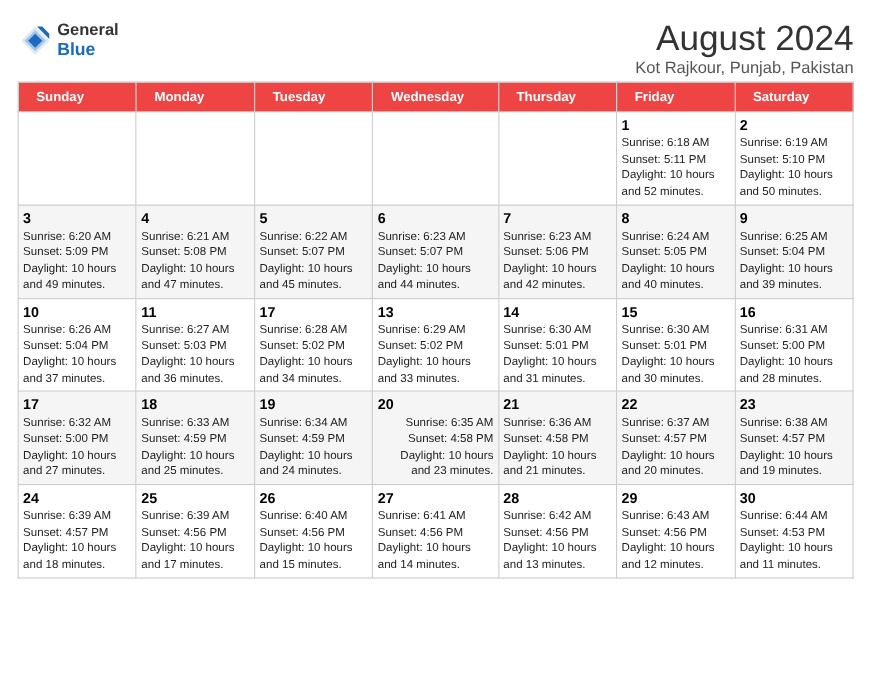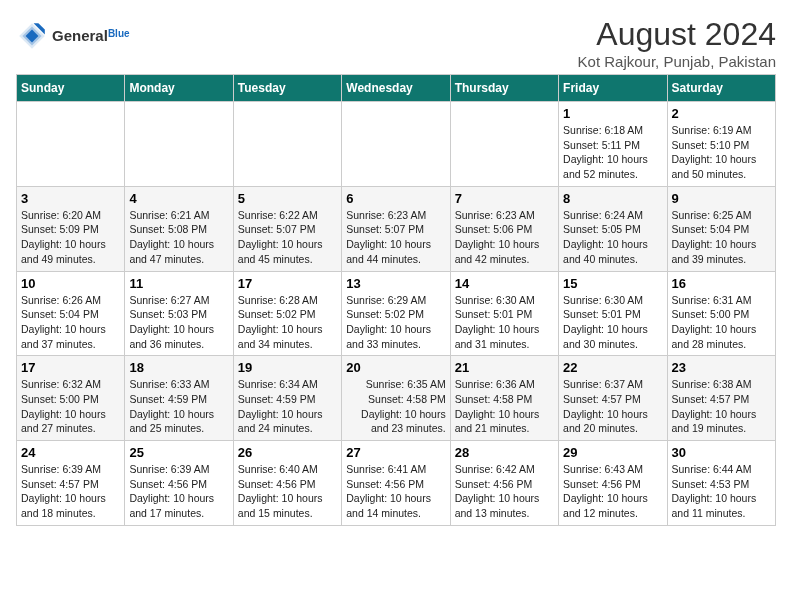--- a/index.html
+++ b/index.html
@@ -16,29 +16,30 @@
       justify-content: space-between;
       margin-bottom: 4px;
     }
     .logo {
       display: flex;
       align-items: center;
       margin-top: 4px;
     }
     .logo-text {
       display: flex;
+      flex-direction: column;
       line-height: 1.1;
     }
     .logo-general {
       font-size: 15px;
       font-weight: bold;
       color: #333;
     }
     .logo-blue {
-      font-size: 10px;
+      font-size: 16px;
       font-weight: bold;
       color: #1a6abf;
     }
     .logo-icon {
       width: 32px;
       height: 32px;
       margin-right: 4px;
     }
     .title-area {
       text-align: right;
@@ -51,23 +52,23 @@
     .location-title {
       font-size: 15px;
       color: #555;
     }
     table {
       width: 100%;
       border-collapse: collapse;
       font-size: 11px;
     }
     thead tr th {
-      background: #0f766e;
+      background: #ef4444;
       color: #fff;
-      padding: 6px 4px;
+      padding: 6px 16px;
       text-align: left;
       font-size: 12px;
       font-weight: bold;
       border: 1px solid #ccc;
     }
     tbody tr td {
       border: 1px solid #ccc;
       vertical-align: top;
       padding: 4px;
       min-height: 70px;

